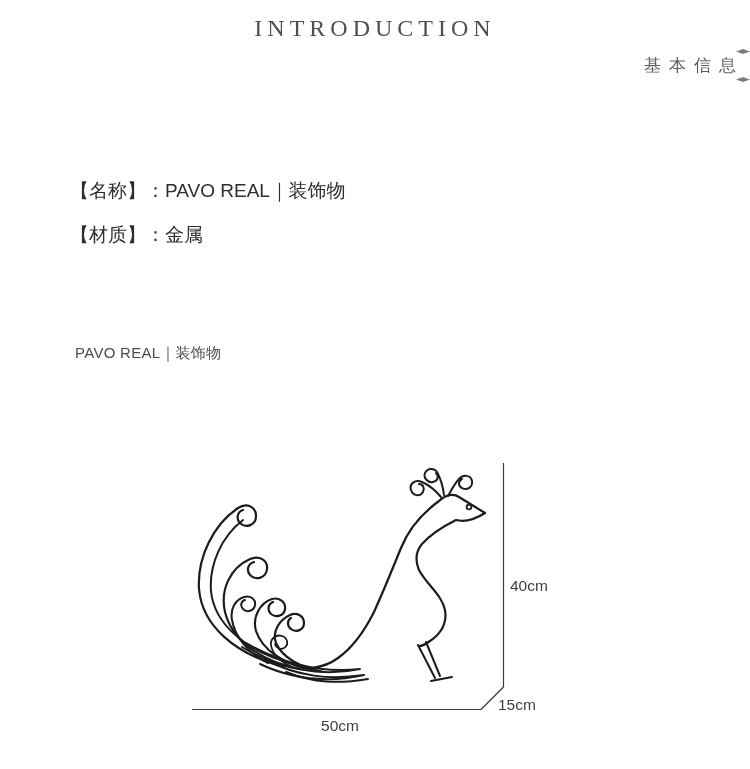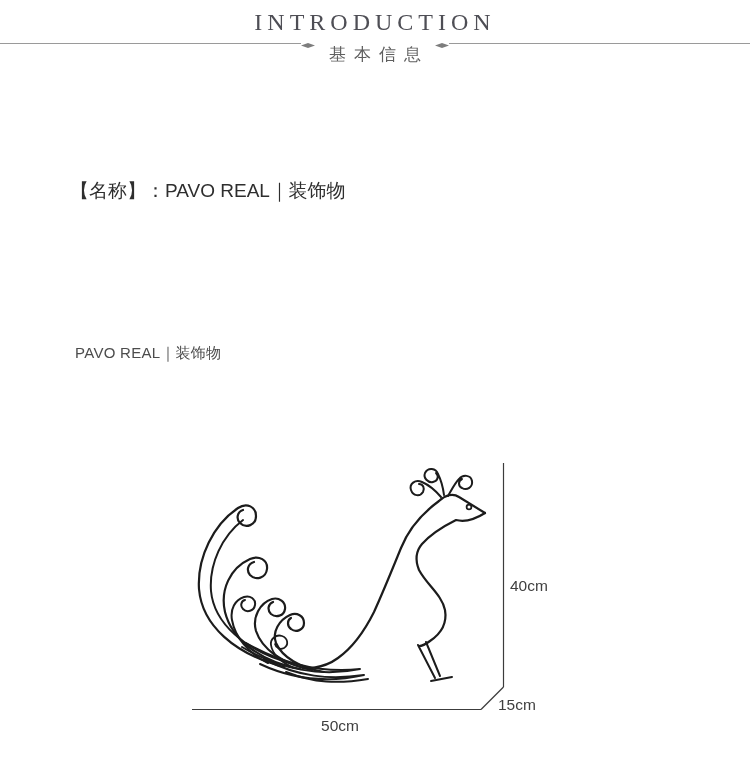--- a/index.html
+++ b/index.html
@@ -7,33 +7,34 @@
   .page {
     position: relative;
     width: 750px;
     height: 769px;
     margin: 0 auto;
     background: #ffffff;
     font-family: "Liberation Sans", sans-serif;
     overflow: hidden;
   }
   .main-title {
-    padding-top: 9px;
+    padding-top: 15px;
     text-align: center;
     font-family: "Liberation Serif", serif;
     font-weight: 400;
     font-size: 24px;
     letter-spacing: 5px;
     color: #4e4e55;
   }
   .subtitle-row {
     display: flex;
-    align-items: flex-start;
+    align-items: flex-end;
     margin-top: 7px;
     height: 22px;
+    flex-direction: column;
   }
   .rule {
     flex: 1;
     height: 1px;
     background: #9a9a9a;
   }
   .diamond {
     width: 14px;
     height: 5px;
     background: #7d7d7d;
@@ -89,20 +90,21 @@
   <div class="subtitle-row">
     <span class="rule"></span>
     <span class="diamond"></span>
     <span class="subtitle-text">基本信息</span>
     <span class="diamond"></span>
     <span class="rule"></span>
   </div>
 
   <div class="details">
     <div class="detail-row"><span>【名称】</span><span>：</span><span>PAVO REAL｜装饰物</span></div>
+    <div class="detail-row"><span>【材质】</span><span>：</span><span>金属</span></div>
   </div>
 
   <div class="caption">PAVO REAL｜装饰物</div>
 
   <div class="figure">
     <svg width="750" height="319" viewBox="0 0 750 319">
 
       <g transform="translate(160,0)" fill="none" stroke="#1c1c1c" stroke-width="2.2" stroke-linecap="round" stroke-linejoin="round">
 
         <path d="M 313,63 L 287,47 C 281,43 273,45 267,51 C 252,62 237,78 229,98 C 220,120 212,140 202,162 C 192,182 180,198 166,208 C 158,214 148,217 140,218"></path>

